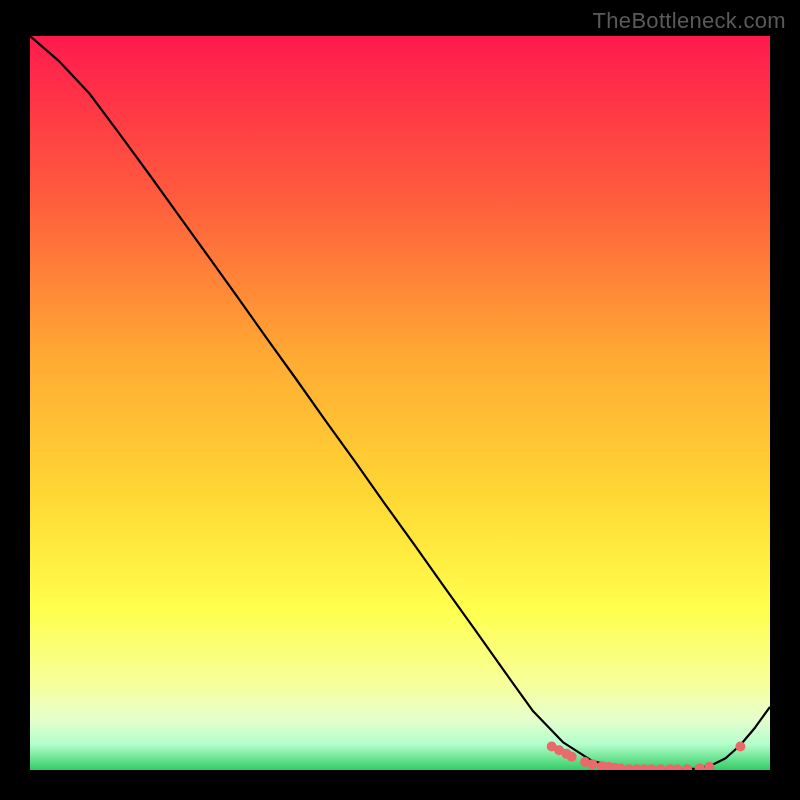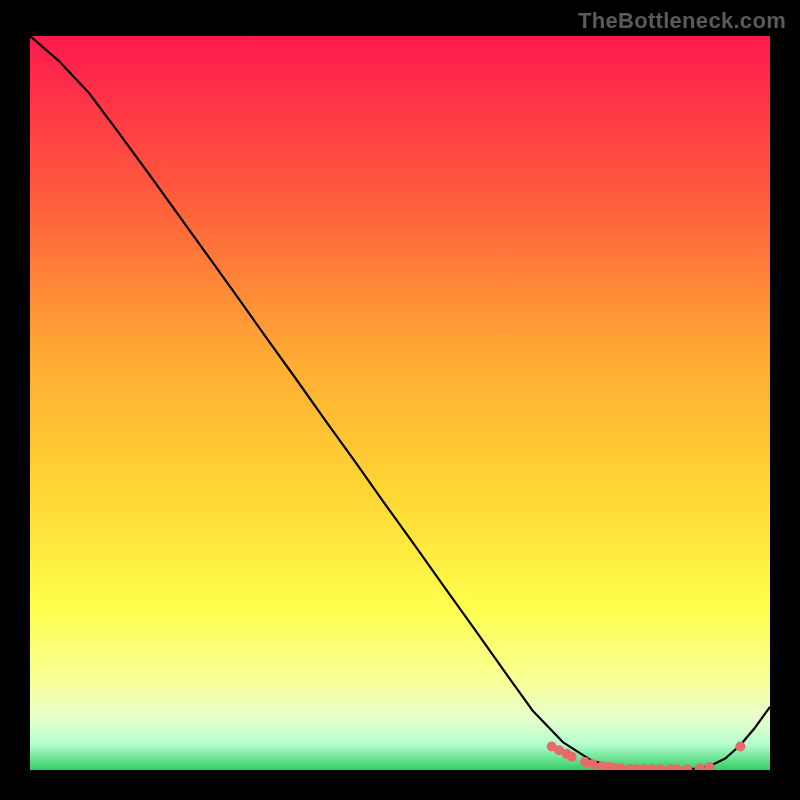--- a/index.html
+++ b/index.html
@@ -4,21 +4,21 @@
 <style>
   * { margin: 0; padding: 0; box-sizing: border-box; }
   html, body { width: 800px; height: 800px; background: #000; overflow: hidden; }
   .container { position: relative; width: 800px; height: 800px; background: #000; }
   .watermark {
     position: absolute;
     top: 8px;
     right: 14px;
     font-family: Arial, sans-serif;
     font-size: 22px;
-    font-weight: bold;
+    font-weight: normal;
     color: #5a5a5a;
     letter-spacing: 0.3px;
   }
   .plot-area {
     position: absolute;
     left: 30px;
     top: 36px;
     width: 740px;
     height: 734px;
   }

